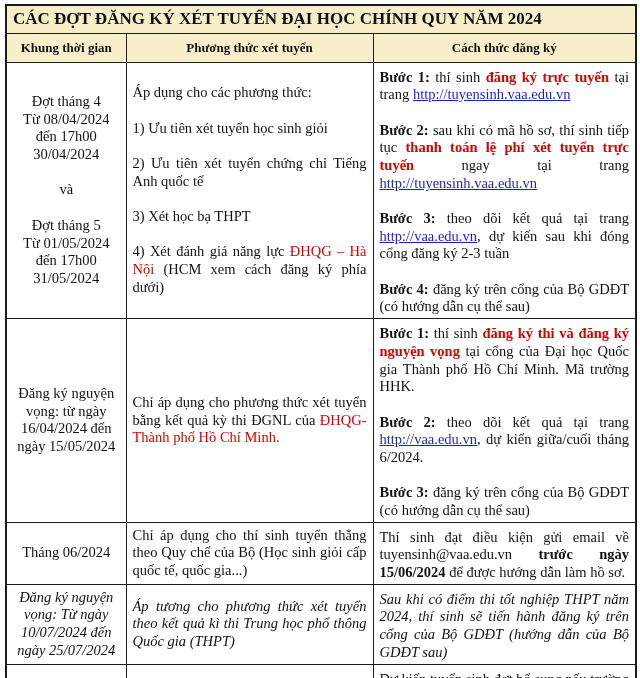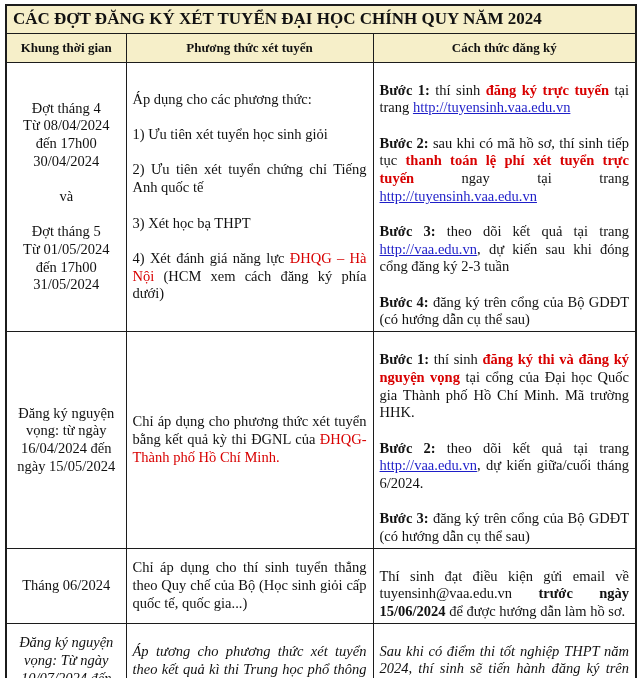--- a/index.html
+++ b/index.html
@@ -43,21 +43,21 @@
   tr.r5{height:58px;}
 
   .yellow{background:var(--bg-y);}
   .title-cell{
     text-align:left;font-weight:bold;font-size:17px;
   }
   .head-cell{text-align:center;font-weight:bold;font-size:13px;}
   td.time{text-align:center;}
   td.method{text-align:justify;}
   td.method.centered{vertical-align:middle;}
-  td.how{text-align:justify;vertical-align:top;padding-top:19px;}
+  td.how{text-align:justify;vertical-align:top;padding-top:6px;}
 
   .b{font-weight:bold;}
   .red{color:var(--red);}
   .link{color:var(--blue);text-decoration:underline;cursor:pointer;}
 </style>
 </head>
 <body>
 
 <div class="wrap">
   <table>

